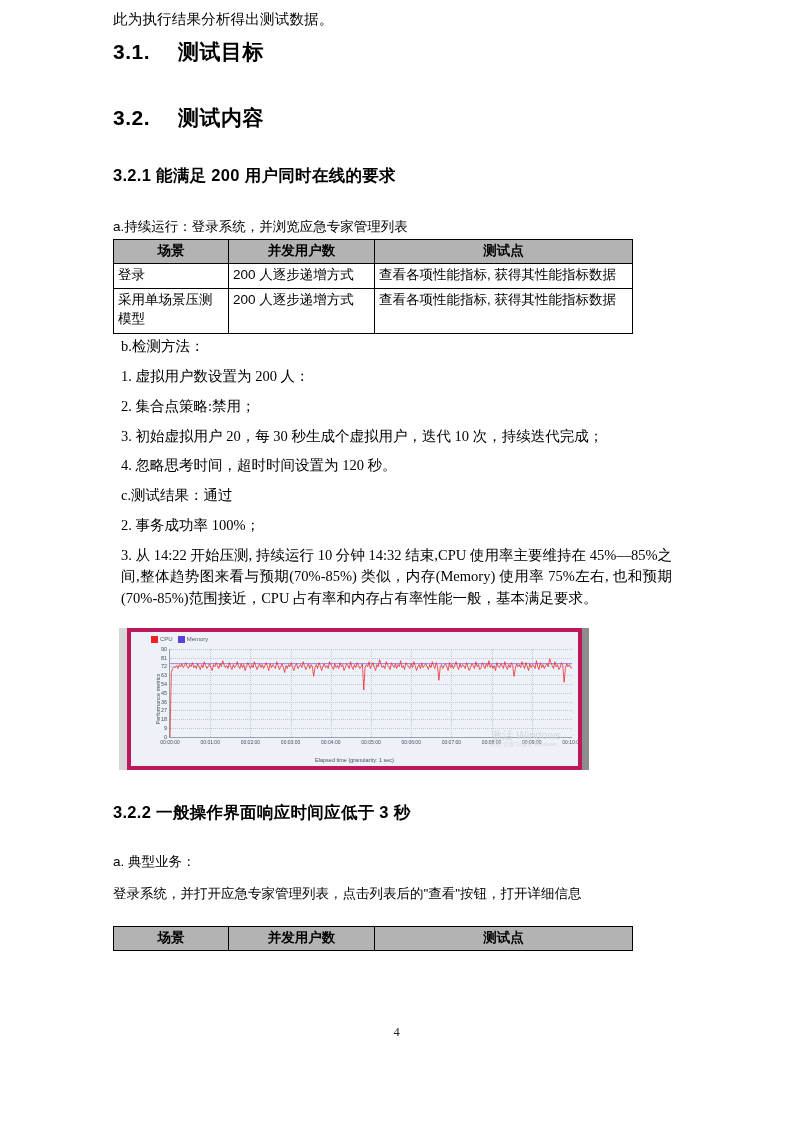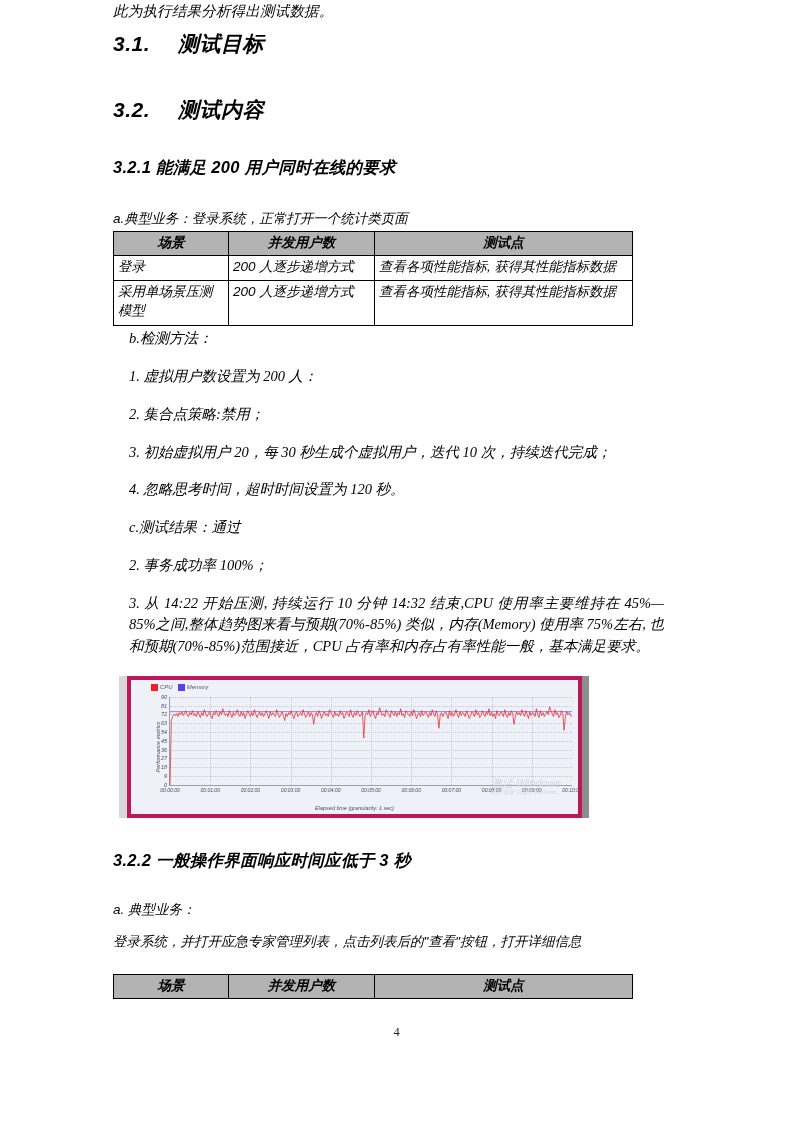--- a/index.html
+++ b/index.html
@@ -14,23 +14,22 @@
   .page {
     position: relative;
     width: 793px;
     height: 1122px;
     background: #ffffff;
     overflow: hidden;
   }
   .content {
     position: absolute;
     left: 113px;
-    top: 0;
+    top: 8px;
     width: 567px;
-    font-style: italic;
   }
 
   
   .intro {
     font-size: 14.5px;
     line-height: 1.55;
     margin-top: 92px;
     letter-spacing: .2px;
   }
   h2.h-num {
@@ -65,21 +64,21 @@
 
   .cn-sans {
     font-family: "Liberation Sans", "DejaVu Sans", sans-serif;
     font-size: 13.5px;
     line-height: 1.5;
   }
 
   .listline {
     font-size: 14.5px;
     line-height: 1.5;
-    margin: 16px;
+    margin: 8px;
   }
 
   .justify {
     text-align: justify;
     text-justify: inter-ideograph;
   }
 
   
   table.doc-table {
     border-collapse: collapse;
@@ -249,21 +248,21 @@
 
 
     <div class="h2-wrap second">
       <h2 class="h-num"><span>3.2.</span><span style="display:inline-block;width:28px"></span><span>测试内容</span></h2>
     </div>
 
     <div class="h3-wrap">
       <h3 class="h-sub">3.2.1 能满足 200 用户同时在线的要求</h3>
     </div>
 
-    <p class="cn-sans" style="margin:30px 0 0 0;">a.典型业务：登录系统，正常打开一个统计类页面</p>
+    <p class="cn-sans" style="margin:30px 0 0 0;">a.持续运行：登录系统，并浏览应急专家管理列表</p>
 
     <table class="doc-table">
       <colgroup>
         <col class="col-a">
           <col class="col-b">
           <col class="col-c">
       </colgroup>
       <thead>
         <tr>
           <th>场景</th>

